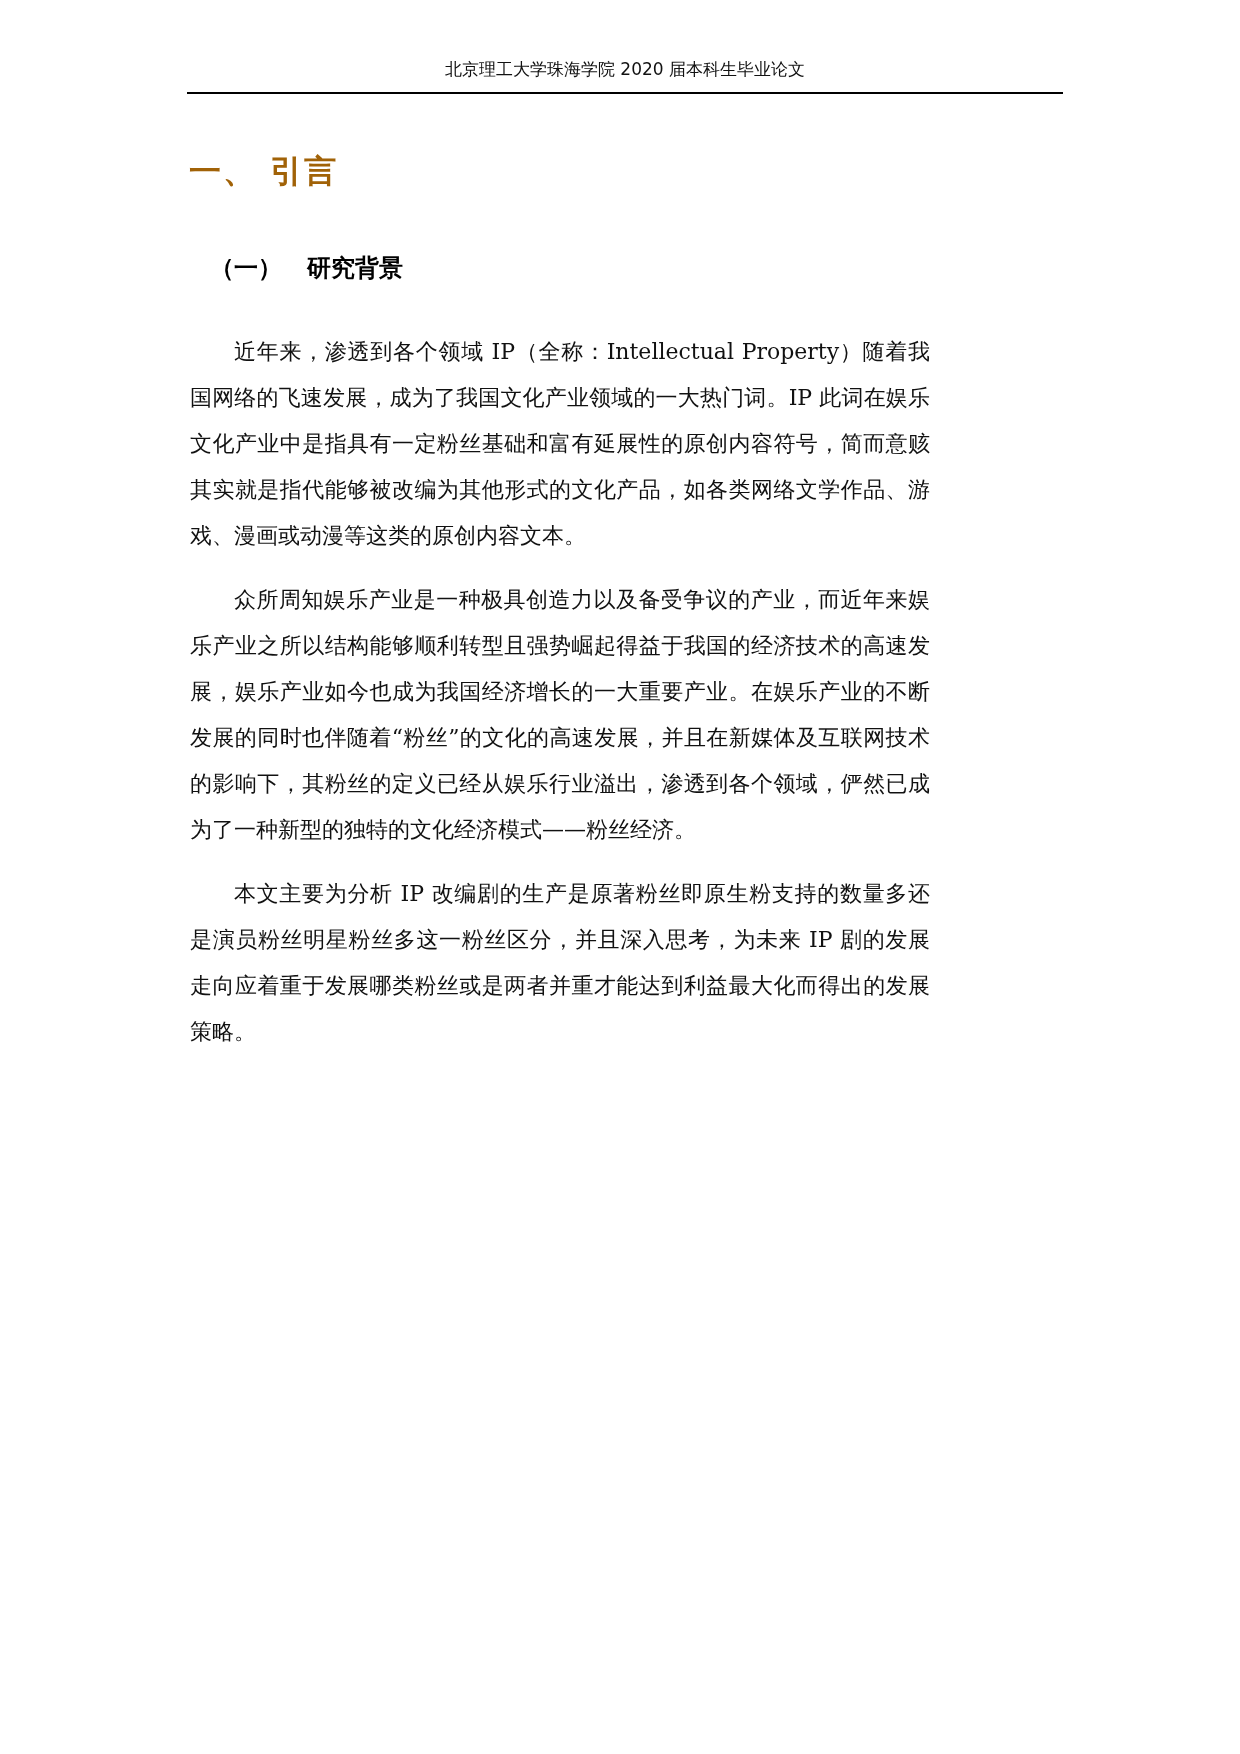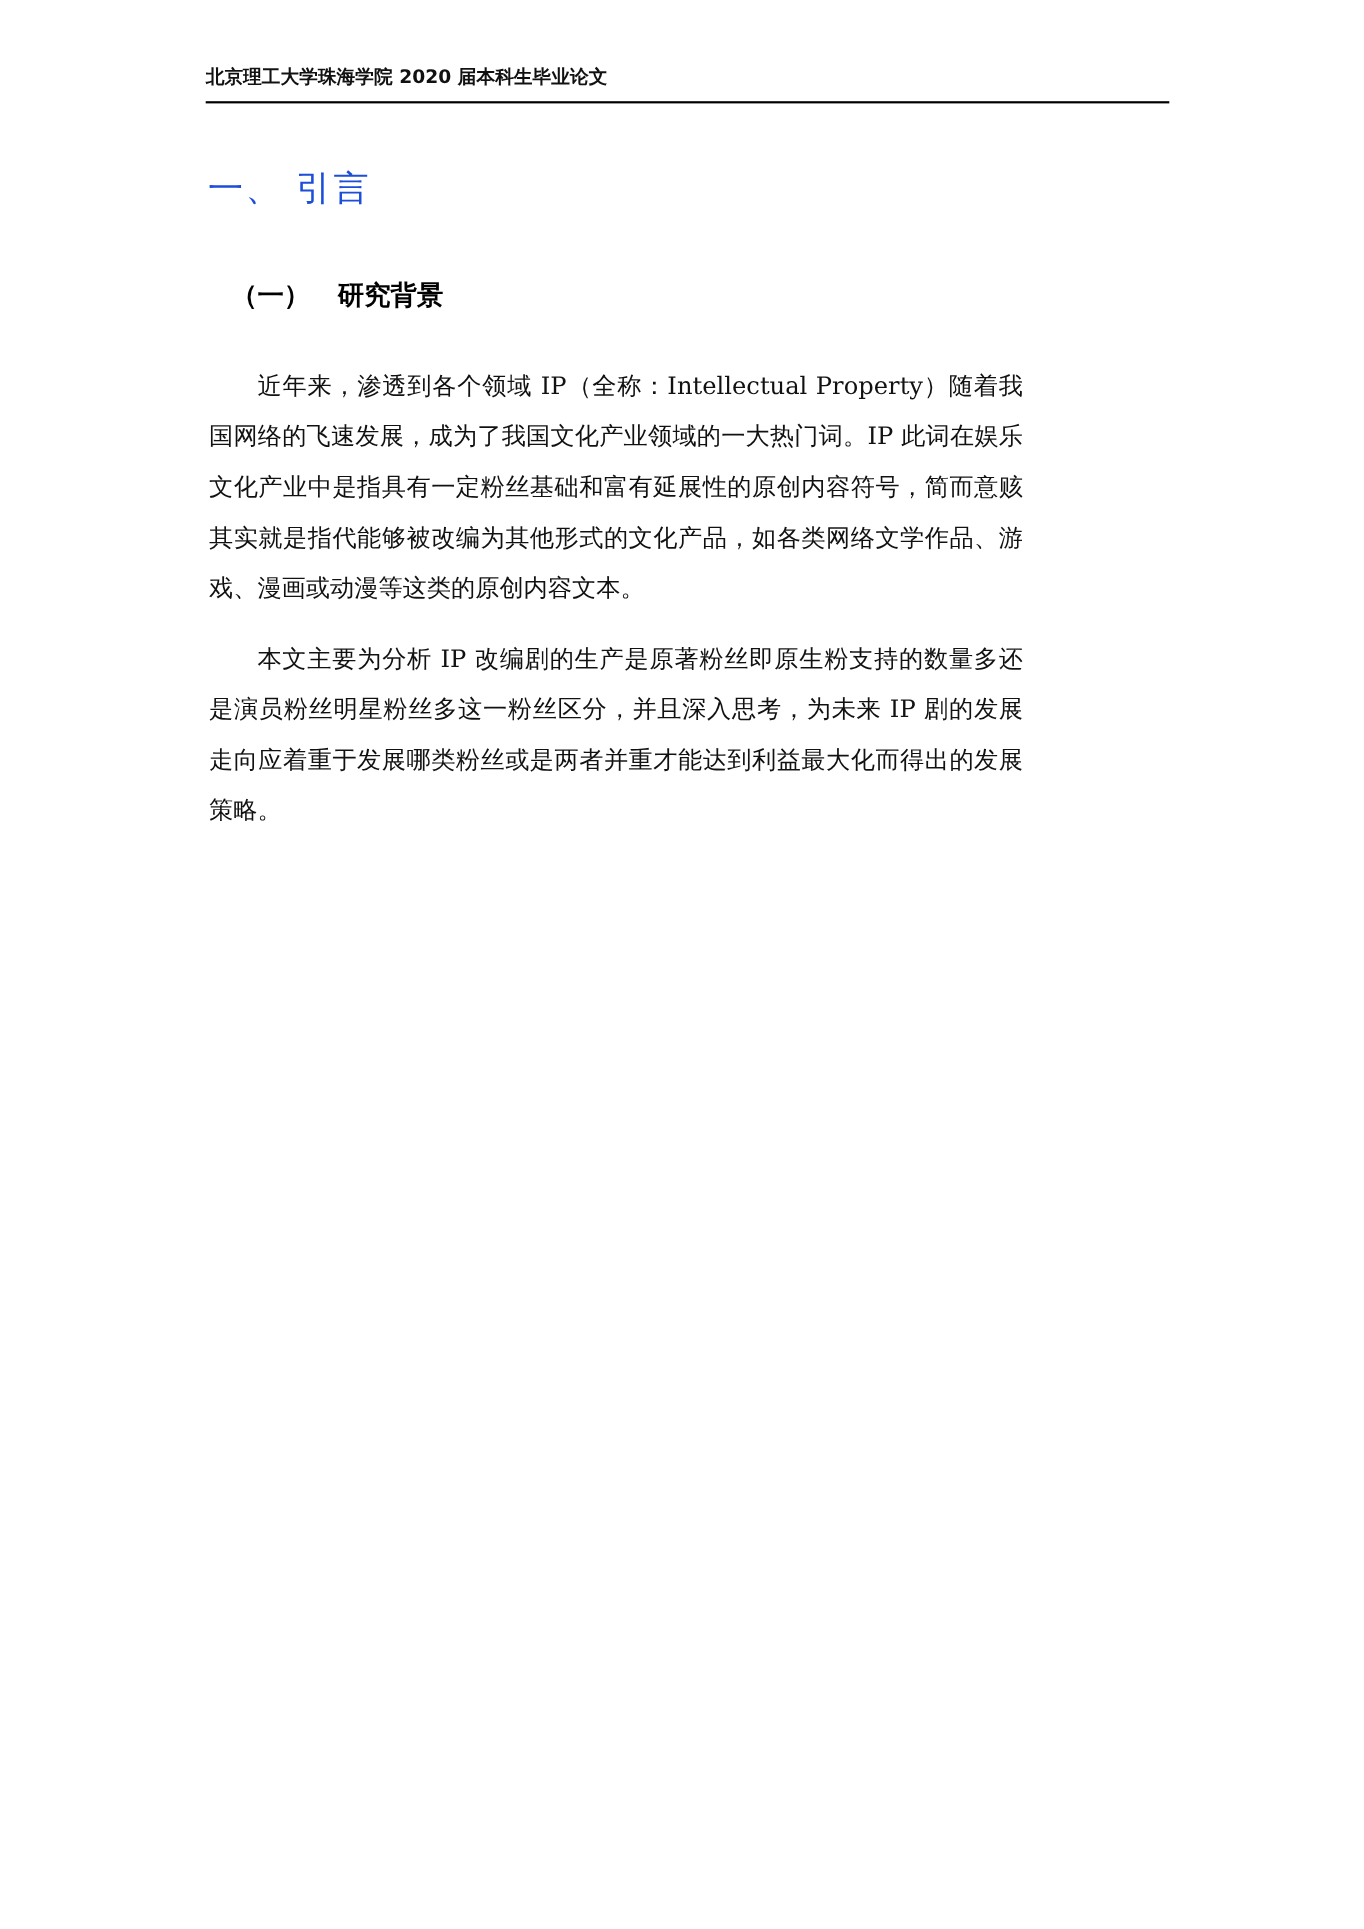--- a/index.html
+++ b/index.html
@@ -1,29 +1,28 @@
 <!DOCTYPE html>
 <html><head>
   <meta charset="utf-8">
   <style>
     html, body { margin: 0; padding: 0; background: #ffffff; }
     body { width: 1240px; height: 1754px; position: relative; overflow: hidden; color: #111; }
     .page-header {
       position: absolute; left: 187px; top: 58px; width: 876px;
-      text-align: left; font-family: "DejaVu Sans", sans-serif; font-size: 17px; color: #111;
+      text-align: center; font-family: "DejaVu Sans", sans-serif; font-size: 17px; color: #111;
       letter-spacing: 0px;
-      font-weight: bold;
     }
     .header-rule {
       position: absolute; left: 187px; top: 92px; width: 876px; height: 0;
       border-top: 2px solid #000;
     }
     .h1 {
       position: absolute; left: 189px; top: 150px;
-      font-family: "DejaVu Sans", sans-serif; font-weight: normal; font-size: 32px; color: #1d4ed8;
+      font-family: "DejaVu Sans", sans-serif; font-weight: bold; font-size: 32px; color: #a16207;
       letter-spacing: 2px; white-space: pre;
     }
     .h2 {
       position: absolute; left: 210px; top: 252px;
       font-family: "DejaVu Sans", sans-serif; font-weight: bold; font-size: 24px; color: #000;
       white-space: pre;
     }
     .body-text {
       position: absolute; left: 190px; top: 329px; width: 740px;
       font-family: "DejaVu Serif", serif; font-size: 22px; line-height: 46px; color: #111;
@@ -35,14 +34,15 @@
 <body>
 
 <div class="page-header">北京理工大学珠海学院 2020 届本科生毕业论文</div>
 <div class="header-rule"></div>
 
 <div class="h1">一、 引言</div>
 <div class="h2">（一）   研究背景</div>
 
 <div class="body-text">
   <p class="para">近年来，渗透到各个领域 IP（全称：Intellectual Property）随着我国网络的飞速发展，成为了我国文化产业领域的一大热门词。IP 此词在娱乐文化产业中是指具有一定粉丝基础和富有延展性的原创内容符号，简而意赅其实就是指代能够被改编为其他形式的文化产品，如各类网络文学作品、游戏、漫画或动漫等这类的原创内容文本。</p>
+  <p class="para">众所周知娱乐产业是一种极具创造力以及备受争议的产业，而近年来娱乐产业之所以结构能够顺利转型且强势崛起得益于我国的经济技术的高速发展，娱乐产业如今也成为我国经济增长的一大重要产业。在娱乐产业的不断发展的同时也伴随着“粉丝”的文化的高速发展，并且在新媒体及互联网技术的影响下，其粉丝的定义已经从娱乐行业溢出，渗透到各个领域，俨然已成为了一种新型的独特的文化经济模式——粉丝经济。</p>
   <p class="para">本文主要为分析 IP 改编剧的生产是原著粉丝即原生粉支持的数量多还是演员粉丝明星粉丝多这一粉丝区分，并且深入思考，为未来 IP 剧的发展走向应着重于发展哪类粉丝或是两者并重才能达到利益最大化而得出的发展策略。</p>
 </div>
 
 </body></html>

